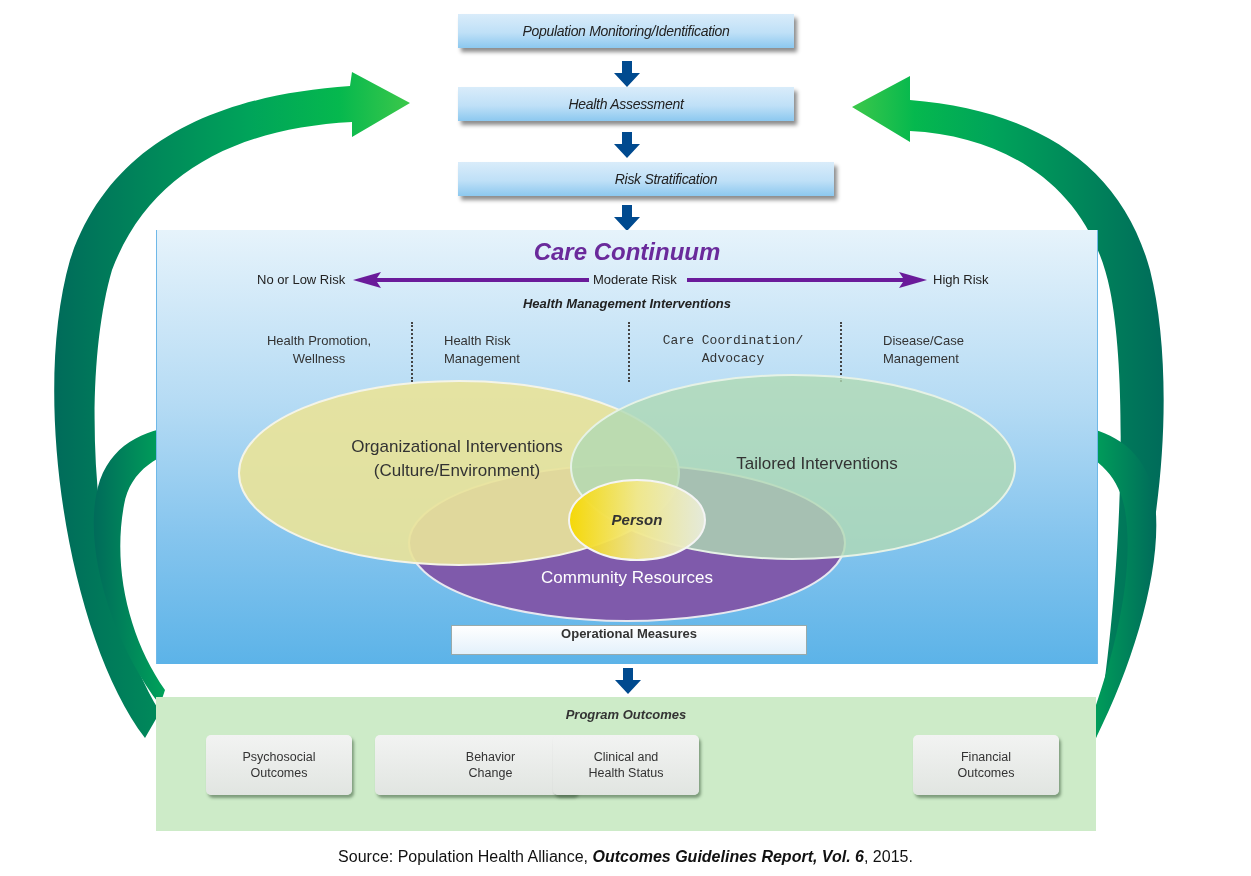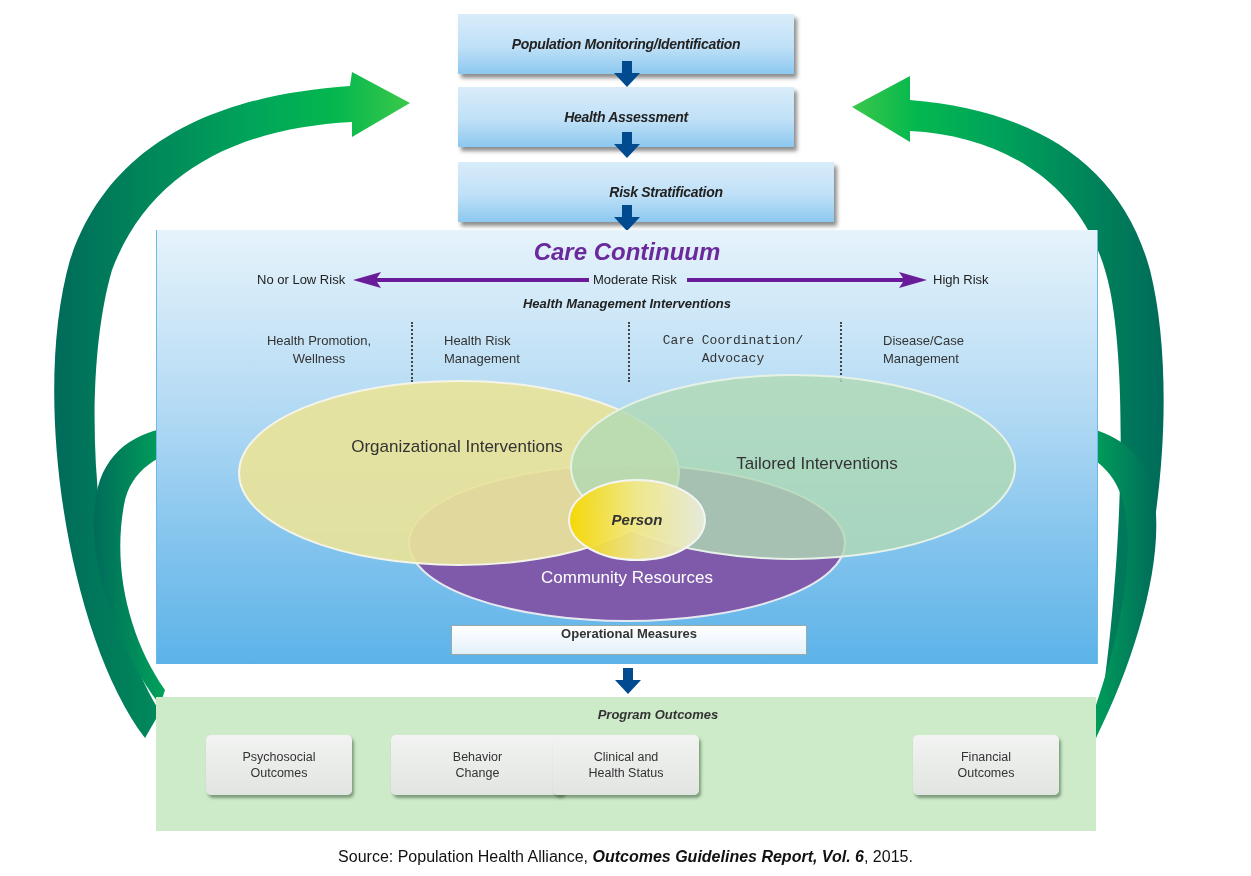--- a/index.html
+++ b/index.html
@@ -1,25 +1,25 @@
 <!DOCTYPE html>
 <html><head>
   <meta charset="utf-8">
   <style>
     html, body { margin: 0; padding: 0; background: #ffffff; }
     body { width: 1251px; height: 876px; position: relative; overflow: hidden; font-family: "Liberation Sans", sans-serif; color: #222; }
     .abs { position: absolute; }
     svg.arrows { position: absolute; left: 0; top: 0; width: 1251px; height: 876px; pointer-events: none; }
 
     .step-box {
-      position: absolute; left: 458px; width: 336px; height: 60px;
+      position: absolute; left: 458px; width: 336px; height: 34px;
       background: linear-gradient(#d9ecfa 0%, #bfe0f7 55%, #8cc8ef 100%);
       box-shadow: 3px 4px 4px rgba(0,0,0,0.45);
       display: flex; align-items: center; justify-content: center;
-      font-style: italic; font-weight: bold; font-size: 14px; color: #222;
+      font-style: italic; font-weight: normal; font-size: 14px; color: #222;
       letter-spacing: -0.3px;
     }
     .down-arrow { position: absolute; width: 26px; height: 26px; }
 
     .care-panel {
       position: absolute; left: 156px; top: 230px; width: 940px; height: 434px;
       background: linear-gradient(#e6f3fb 0%, #b5dbf4 40%, #86c5ee 70%, #5cb3e8 100%);
       border-left: 1px solid #6fb8e8; border-right: 1px solid #6fb8e8;
     }
     .care-title { position: absolute; left: 0; width: 940px; top: 8px; text-align: center; color: #6a2a9b; font-style: italic; font-weight: bold; font-size: 24px; }
@@ -29,21 +29,21 @@
     .dotted-sep { position: absolute; top: 92px; height: 60px; border-left: 2px dotted #444; width: 0; }
 
     .ops-box {
       position: absolute; left: 294px; top: 395px; width: 354px; height: 28px;
       background: linear-gradient(#ffffff, #e3f1fb);
       border: 1px solid #9aa; display: flex; align-items: flex-start; justify-content: center;
       font-weight: bold; font-size: 13px; color: #333;
     }
 
     .outcomes-panel { position: absolute; left: 156px; top: 697px; width: 940px; height: 134px; background: #cdebc8; }
-    .outcomes-title { position: absolute; left: 0; width: 940px; top: 10px; text-align: center; font-style: italic; font-weight: bold; font-size: 13px; color: #333; padding-left: 32px; }
+    .outcomes-title { position: absolute; left: 0; width: 940px; top: 10px; text-align: center; font-style: italic; font-weight: bold; font-size: 13px; color: #333; }
     .outcome-box {
       position: absolute; top: 38px; height: 60px;
       background: linear-gradient(#f2f3f2, #e1e5e1);
       border-radius: 5px; box-shadow: 2px 3px 3px rgba(60,90,60,0.55);
       display: flex; align-items: center; justify-content: center; text-align: center;
       font-size: 12.5px; line-height: 16px; color: #333;
     }
 
     .source {
       position: absolute; left: 0; width: 1251px; top: 848px; text-align: center;
@@ -170,20 +170,21 @@
       </linearGradient>
     </defs>
     <ellipse cx="470" cy="313" rx="218" ry="78" fill="#7f5aab" stroke="#e8e8f0" stroke-width="2"></ellipse>
     <ellipse cx="302" cy="243" rx="220" ry="92" fill="#e8e39a" fill-opacity="0.92" stroke="#f4f4e8" stroke-width="2"></ellipse>
     <ellipse cx="636" cy="237" rx="222" ry="92" fill="#b0dab4" fill-opacity="0.8" stroke="#e6f2e6" stroke-width="2"></ellipse>
     <ellipse cx="480" cy="290" rx="68" ry="40" fill="url(#personGrad)" stroke="#f4f4f4" stroke-width="2" fill-opacity="0.95"></ellipse>
   </svg>
 
   <div class="venn-label" style="left:150px; top:205px; width:300px;">
     <div>Organizational Interventions</div>
+    <div>(Culture/Environment)</div>
   </div>
   <div class="venn-label" style="left:520px; top:222px; width:280px;">Tailored Interventions</div>
   <div class="venn-label" style="left:330px; top:336px; width:280px; color:#ffffff;">Community Resources</div>
   <div class="venn-label" style="left:420px; top:278px; width:120px; font-style:italic; font-weight:bold; font-size:15px;">Person</div>
 
   <div class="ops-box">
     <span>Operational Measures</span>
   </div>
 </div>
 
@@ -193,21 +194,21 @@
 
 <div class="outcomes-panel">
   <div class="outcomes-title">Program Outcomes</div>
 
   <div class="outcome-box" style="left:50px; width:146px;">
     <div>
         <div>Psychosocial</div>
         <div>Outcomes</div>
       </div>
   </div>
-  <div class="outcome-box" style="left:235px; width:173px;">
+  <div class="outcome-box" style="left:219px; width:173px;padding-left:29px;">
     <div>
         <div>Behavior</div>
         <div>Change</div>
       </div>
   </div>
   <div class="outcome-box" style="left:397px; width:146px;">
     <div>
         <div>Clinical and</div>
         <div>Health Status</div>
       </div>

